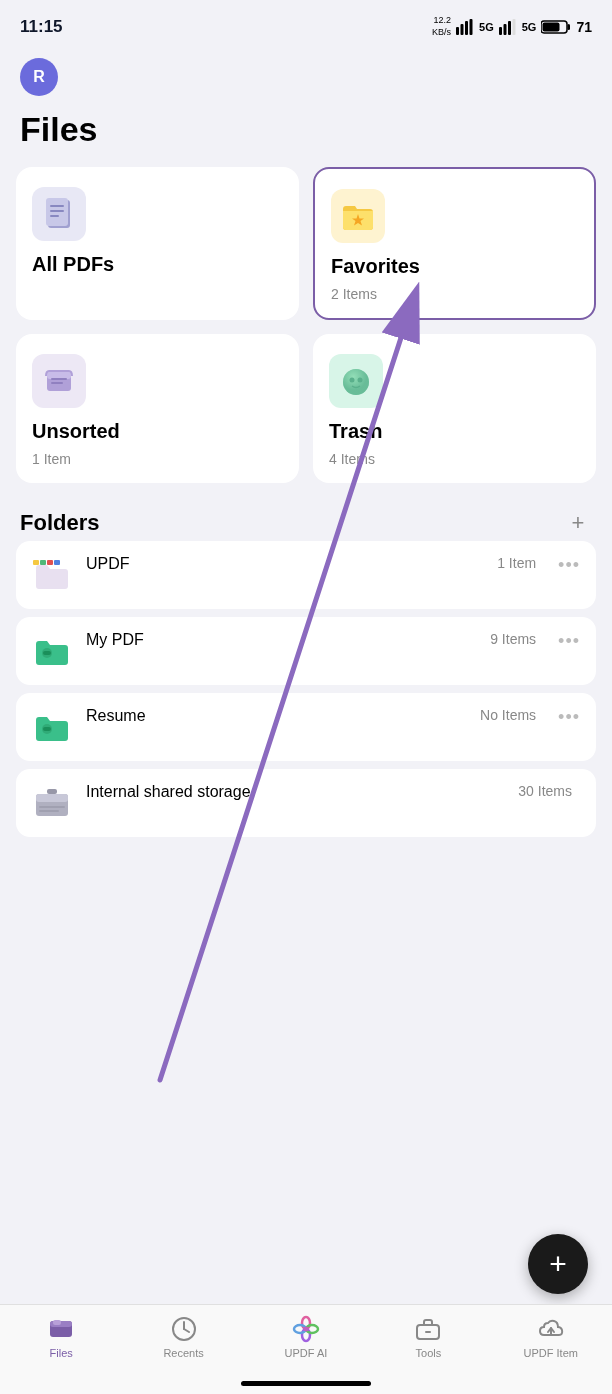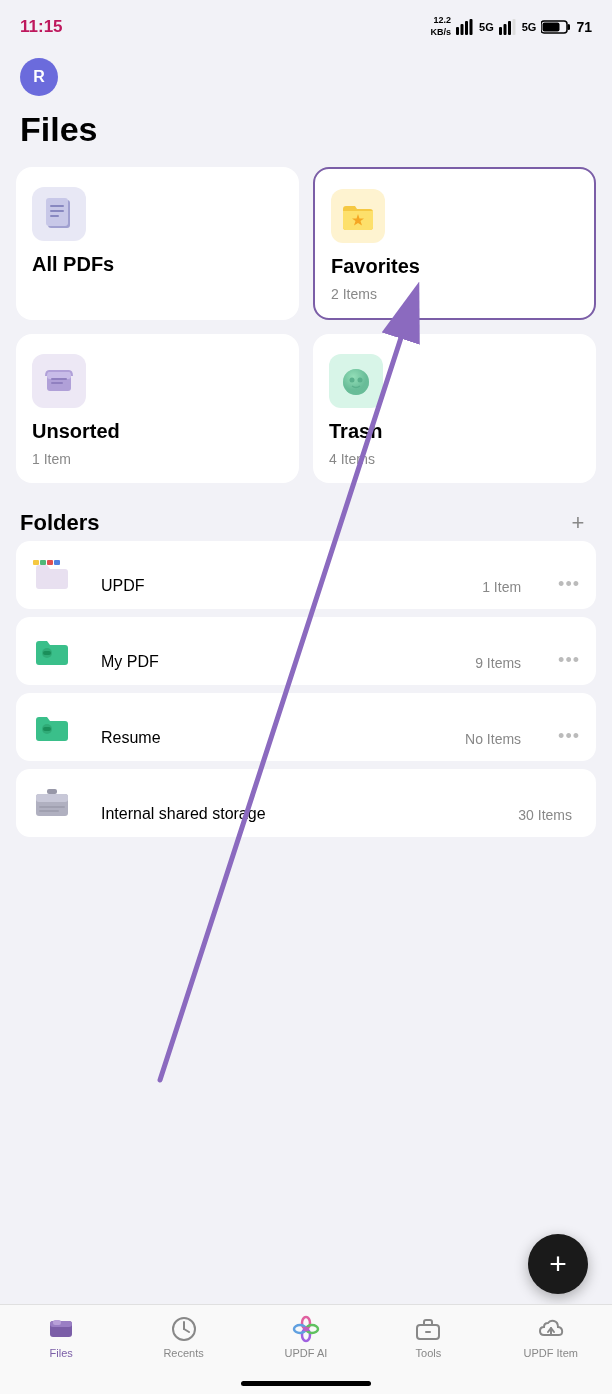--- a/index.html
+++ b/index.html
@@ -17,21 +17,21 @@
     .status-bar {
       display: flex;
       justify-content: space-between;
       align-items: center;
       padding: 12px 20px 8px 20px;
       height: 50px;
     }
     .status-time {
       font-size: 17px;
       font-weight: 600;
-      color: #be185d;
+      color: #0f172a;
     }
     .status-icons {
       display: flex;
       align-items: center;
       gap: 5px;
       font-size: 12px;
       color: #000;
     }
     .network-speed {
       font-size: 10px;
@@ -152,22 +152,22 @@
     .folder-list {
       display: flex;
       flex-direction: column;
       gap: 2px;
     }
     .folder-item {
       background: #fff;
       border-radius: 14px;
       padding: 14px 16px;
       display: flex;
-      align-items: flex-end;
-      gap: 29px;
+      align-items: flex-start;
+      gap: 14px;
       margin-bottom: 6px;
     }
     .folder-icon {
       width: 40px;
       height: 40px;
       flex-shrink: 0;
       display: flex;
       align-items: center;
       justify-content: center;
     }
@@ -263,21 +263,21 @@
       background: #000;
       border-radius: 3px;
     }
   </style>
 </head>
 <body>
 
 <div class="status-bar">
   <span class="status-time">11:15</span>
   <div class="status-icons">
-    <div class="network-speed" style="font-size:9px;line-height:1.3;text-align:right;font-weight:bold;">12.2<br>KB/s</div>
+    <div class="network-speed" style="font-size:9px;line-height:1.3;text-align:right;">12.2<br>KB/s</div>
 
     <svg width="18" height="16" viewBox="0 0 18 16">
       <rect x="0" y="8" width="3" height="8" rx="1" fill="#000"></rect>
       <rect x="4.5" y="5" width="3" height="11" rx="1" fill="#000"></rect>
       <rect x="9" y="2" width="3" height="14" rx="1" fill="#000"></rect>
       <rect x="13.5" y="0" width="3" height="16" rx="1" fill="#000"></rect>
     </svg>
     <span style="font-size:11px;font-weight:700;">5G</span>
 
     <svg width="18" height="16" viewBox="0 0 18 16">

